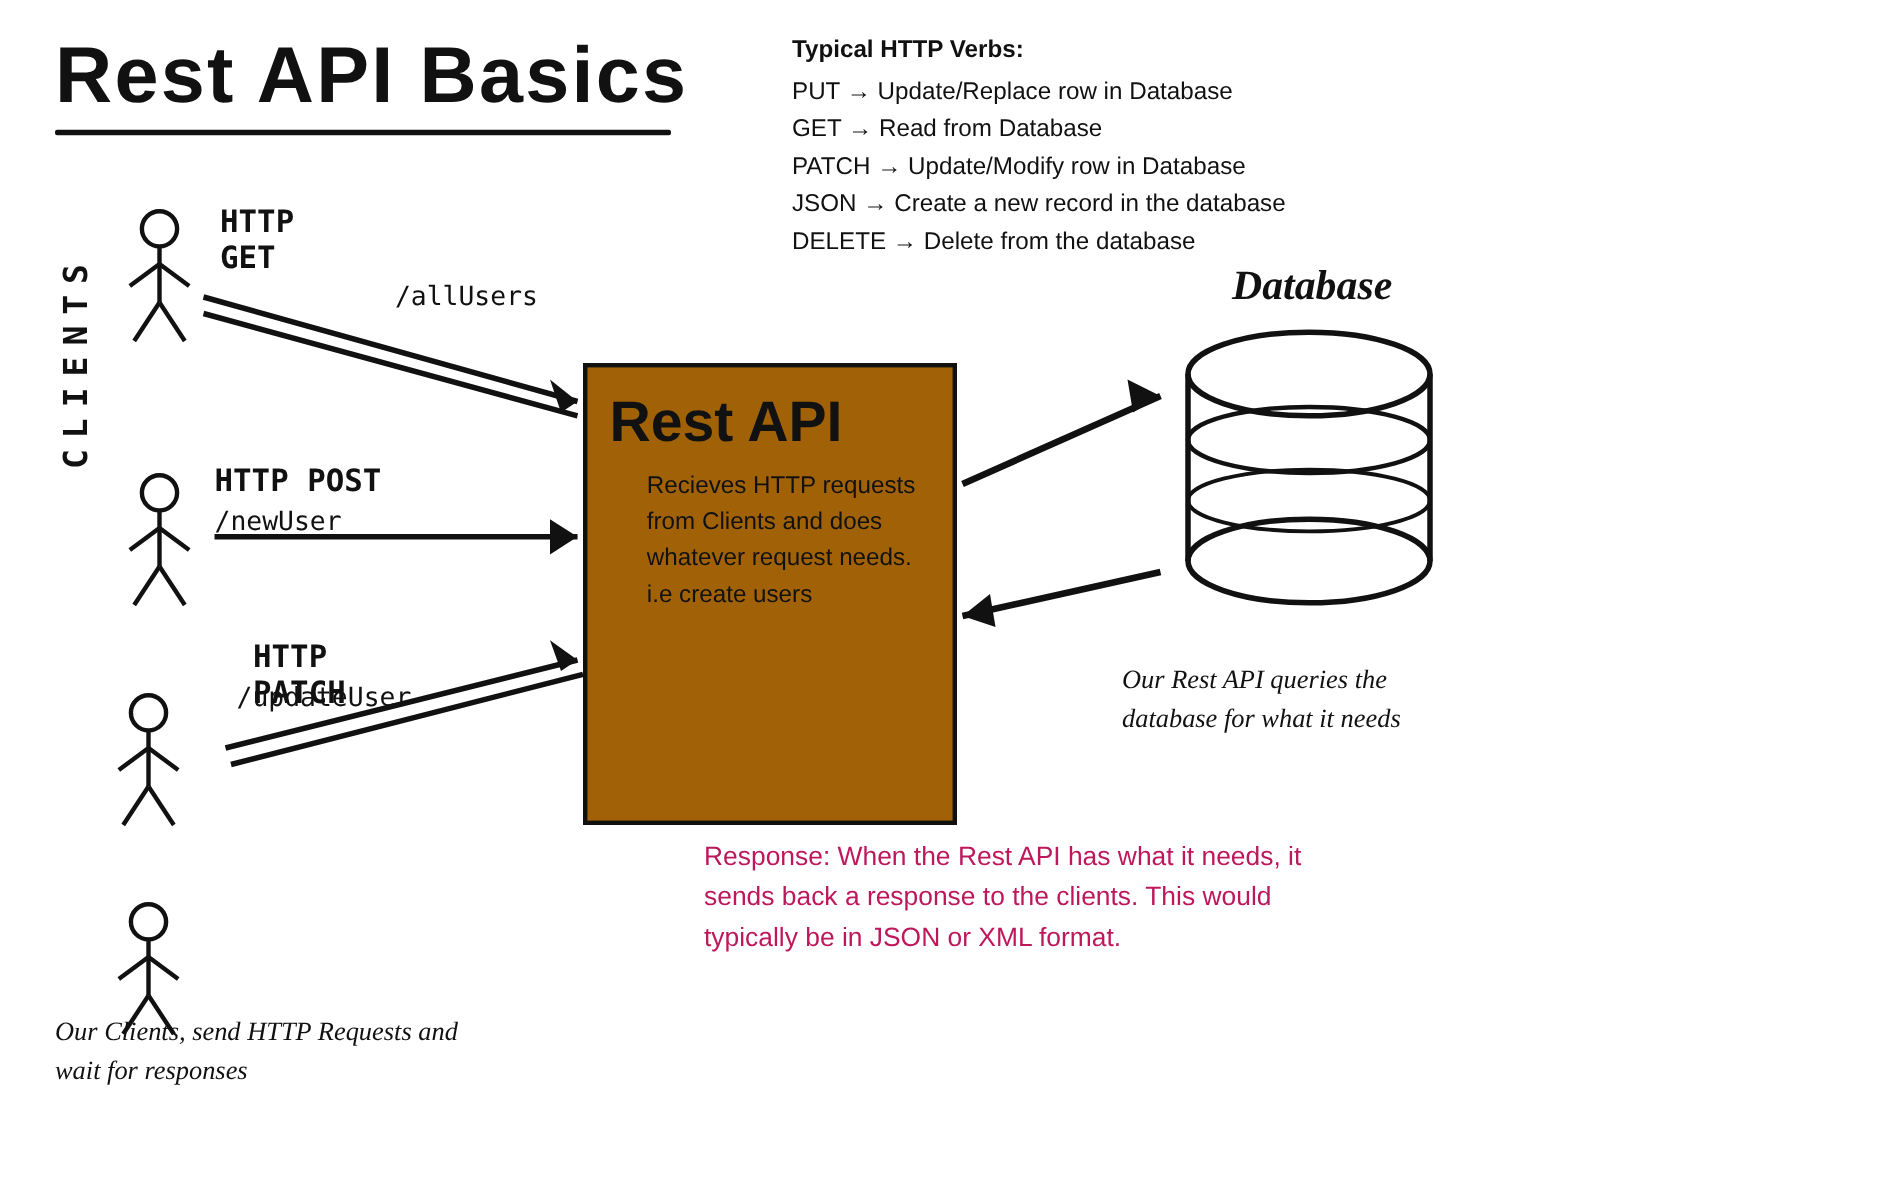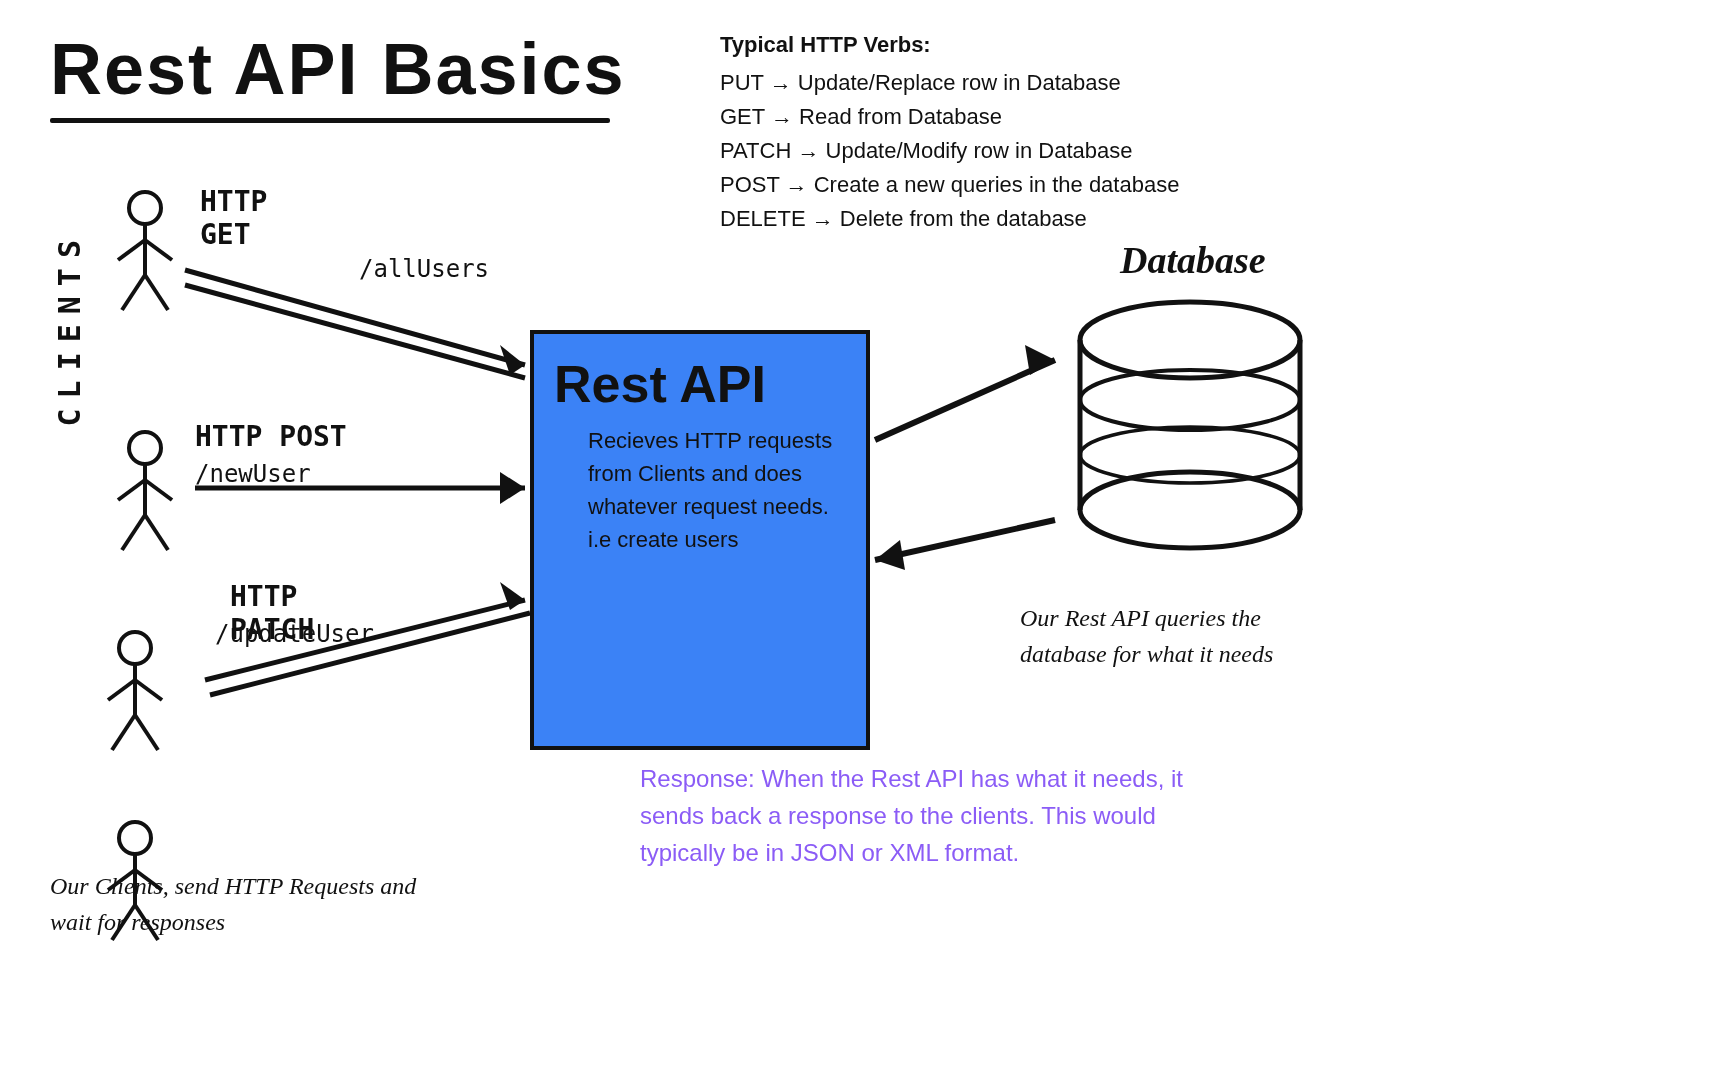--- a/index.html
+++ b/index.html
@@ -142,21 +142,21 @@
     }
 
     
     .rest-api-box {
       position: absolute;
       top: 330px;
       left: 530px;
       width: 340px;
       height: 420px;
       border: 4px solid #111;
-      background: #3b82f6;
+      background: #a16207;
       padding: 20px;
     }
     .rest-api-box-title {
       font-size: 52px;
       font-weight: 900;
       color: #111;
       margin-bottom: 10px;
       font-family: 'Segoe UI', sans-serif;
     }
     .rest-api-box-text {
@@ -199,29 +199,29 @@
       width: 320px;
     }
 
     
     .response-text {
       position: absolute;
       top: 760px;
       left: 640px;
       font-size: 24px;
       line-height: 1.55;
-      color: #8b5cf6;
+      color: #be185d;
       font-family: 'Segoe UI', sans-serif;
       width: 580px;
     }
 
     
     .clients-bottom-text {
       position: absolute;
-      top: 868px;
+      top: 920px;
       left: 50px;
       font-size: 24px;
       font-style: italic;
       line-height: 1.5;
       color: #111;
       font-family: 'Segoe UI', Georgia, serif;
       width: 380px;
     }
 
     
@@ -240,21 +240,21 @@
 <div class="page">
 
   <div class="title">Rest API Basics</div>
   <div class="title-underline"></div>
 
   <div class="http-verbs">
     <div class="label-title">Typical HTTP Verbs:</div>
     <span class="verb-line">PUT → Update/Replace row in Database</span>
     <span class="verb-line">GET → Read from Database</span>
     <span class="verb-line">PATCH → Update/Modify row in Database</span>
-    <span class="verb-line">POST → Create a new queries in the database</span>
+    <span class="verb-line">JSON → Create a new record in the database</span>
     <span class="verb-line">DELETE → Delete from the database</span>
   </div>
 
   <div class="clients-label">CLIENTS</div>
 
   <svg class="figure1" width="70" height="130" viewBox="0 0 70 130">
 
     <circle cx="35" cy="18" r="16" fill="none" stroke="#111" stroke-width="4"></circle>
 
     <line x1="35" y1="34" x2="35" y2="85" stroke="#111" stroke-width="4"></line>

